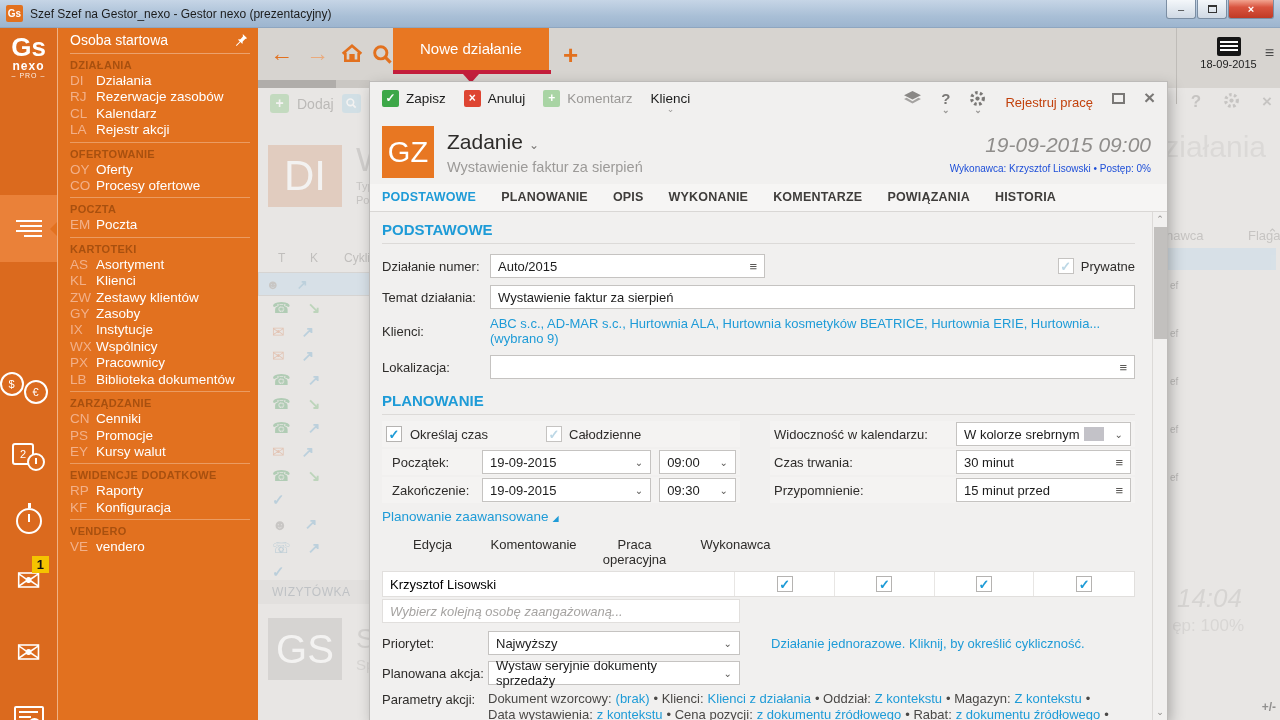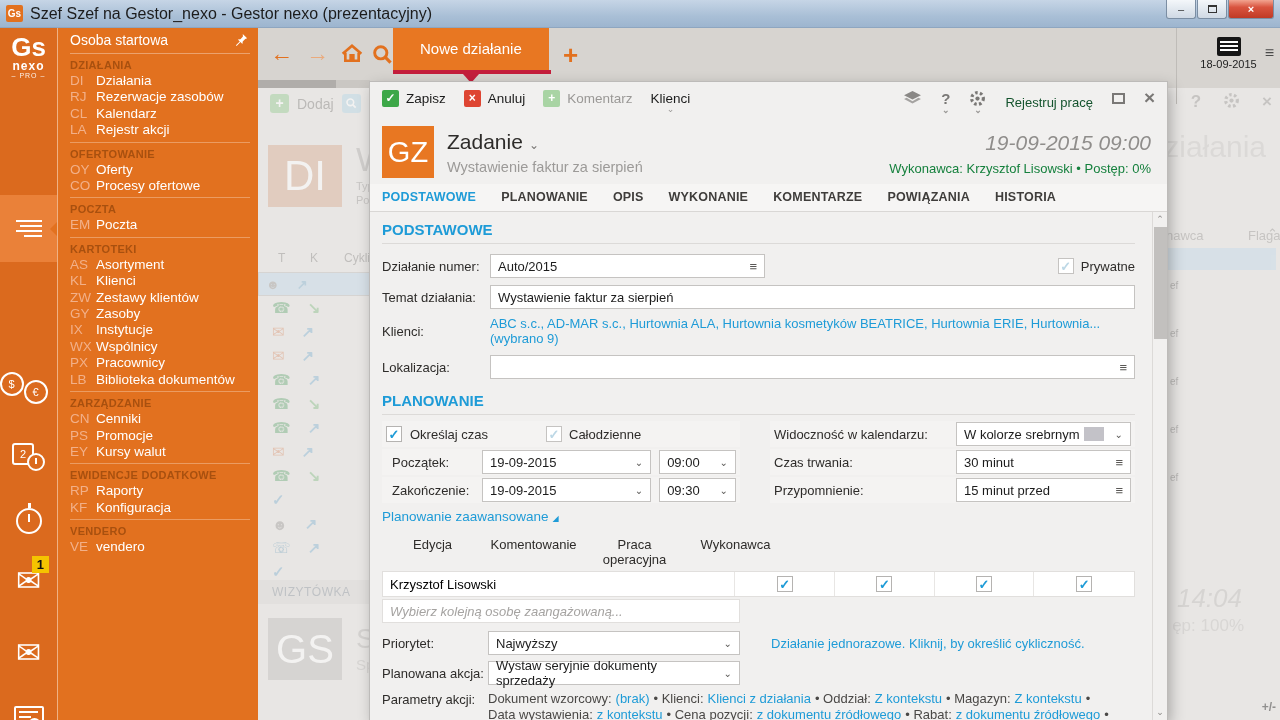--- a/index.html
+++ b/index.html
@@ -3,21 +3,21 @@
 <meta charset="utf-8">
 <style>
   * { box-sizing: border-box; margin: 0; padding: 0; }
   html,body { width:1280px; height:720px; }
   body { font-family:"Liberation Sans", sans-serif; overflow:hidden; background:#e8e6e4; }
   .screen { width:1280px; height:720px; position:relative; }
 
   
   .titlebar { height:28px; background:linear-gradient(#c6d5e6,#a9bfd6 60%,#9db5cf); display:flex; align-items:center; padding:0 6px; border-bottom:1px solid #8ea6c0; }
   .tb-icon { width:17px; height:17px; background:#e2711f; color:#fff; font-size:10px; font-weight:bold; display:flex; align-items:center; justify-content:center; border-radius:2px; margin-right:7px; }
-  .tb-title { font-size:16px; color:#1c1c1c; flex:1; }
+  .tb-title { font-size:12px; color:#1c1c1c; flex:1; }
   .tb-btns { display:flex; gap:1px; align-self:flex-start; }
   .wbtn { width:30px; height:19px; border:1px solid #7b8ea3; border-top:none; background:linear-gradient(#f4f7fa,#cfd9e4); color:#333; font-size:11px; display:flex; align-items:center; justify-content:center; border-radius:0 0 3px 3px; }
   .wbtn.close { width:46px; background:linear-gradient(#f2a490,#d9543f 40%,#c03a25); color:#fff; font-weight:bold; }
   .wbtn .maxbox { width:9px; height:8px; border:1px solid #333; border-top-width:2px; }
 
   
   .app { display:flex; height:692px; }
 
   
   .iconstrip { width:57px; background:#db6a1e; position:relative; flex:none; }
@@ -108,34 +108,34 @@
 
   
   .dialog { position:absolute; left:112px; top:54px; width:797px; bottom:0; background:#f1f0ef; box-shadow:0 0 0 1px #bdbbb9, 3px 5px 14px rgba(0,0,0,.3); display:flex; flex-direction:column; }
   .dlg-toolbar { height:32px; display:flex; align-items:center; padding:0 12px; gap:7px; flex:none; }
   .tbtn { display:flex; align-items:center; gap:7px; font-size:13.5px; color:#1c1c1c; margin-right:11px; position:relative; }
   .isq { width:17px; height:17px; border-radius:2px; color:#fff; font-size:12px; font-weight:bold; display:flex; align-items:center; justify-content:center; }
   .isq.green { background:#3da748; } .isq.red { background:#de4532; } .isq.pgreen { background:#a9d4a4; }
   .tbtn.dim { color:#9a9896; }
   .under-chev { position:absolute; bottom:-8px; left:50%; transform:translateX(-50%); font-size:9px; color:#9a9896; }
   .dlg-tb-right { margin-left:auto; display:flex; align-items:center; gap:19px; color:#7a7876; }
-  .dlg-tb-right .txt { font-size:13px; color:#14532d;margin-top:8px; }
+  .dlg-tb-right .txt { font-size:13px; color:#c2410c;margin-top:8px; }
   .qmark { font-size:15px; font-weight:bold; position:relative; }
   .maxico { width:13px; height:11px; border:2px solid #7a7876; }
   .xico { font-size:19px; font-weight:bold; line-height:14px; }
 
   .dlg-header { height:70px; display:flex; align-items:center; padding:6px 16px 0 12px; flex:none; }
   .gz { width:52px; height:52px; background:#e87722; color:#fff; font-size:29px; display:flex; align-items:center; justify-content:center; margin-right:13px; flex:none; }
   .hd-titles { padding-top:1px; }
   .hd-type { font-size:21px; color:#2e2c2a; }
   .hd-type .chev { font-size:12px; color:#7a7876; margin-left:6px; }
   .hd-sub { font-size:14.5px; color:#9c9a98; margin-top:5px; }
   .hd-right { margin-left:auto; text-align:right; padding-top:2px; }
   .hd-dt { font-size:21px; font-style:italic; color:#8f8d8b; }
-  .hd-meta { font-size:13px; color:#15803d; margin-top:6px; }
+  .hd-meta { font-size:10px; color:#1d4ed8; margin-top:6px; }
 
   .dlg-tabs { height:28px; background:#f6f5f4; border-bottom:1px solid #d9d7d5; display:flex; align-items:flex-end; gap:25px; padding:0 0 7px 12px; flex:none; }
   .dtab { font-size:12.5px; font-weight:bold; color:#3f3d3b; letter-spacing:.2px; }
   .dtab.active { color:#1e9bd7; }
 
   .dlg-body { flex:1; position:relative; padding:0 32px 0 12px; overflow:hidden; }
   .vscroll { position:absolute; right:0; top:0; bottom:0; width:15px; background:#f1f0ef; border-left:1px solid #dcdad8; }
   .vscroll .arr { position:absolute; left:0; width:14px; height:15px; text-align:center; font-size:9px; color:#8a8886; line-height:15px; }
   .vscroll .arr.dn { bottom:0; }
   .vscroll .thumb { position:absolute; left:1px; top:15px; width:13px; height:112px; background:#c2c0be; }

